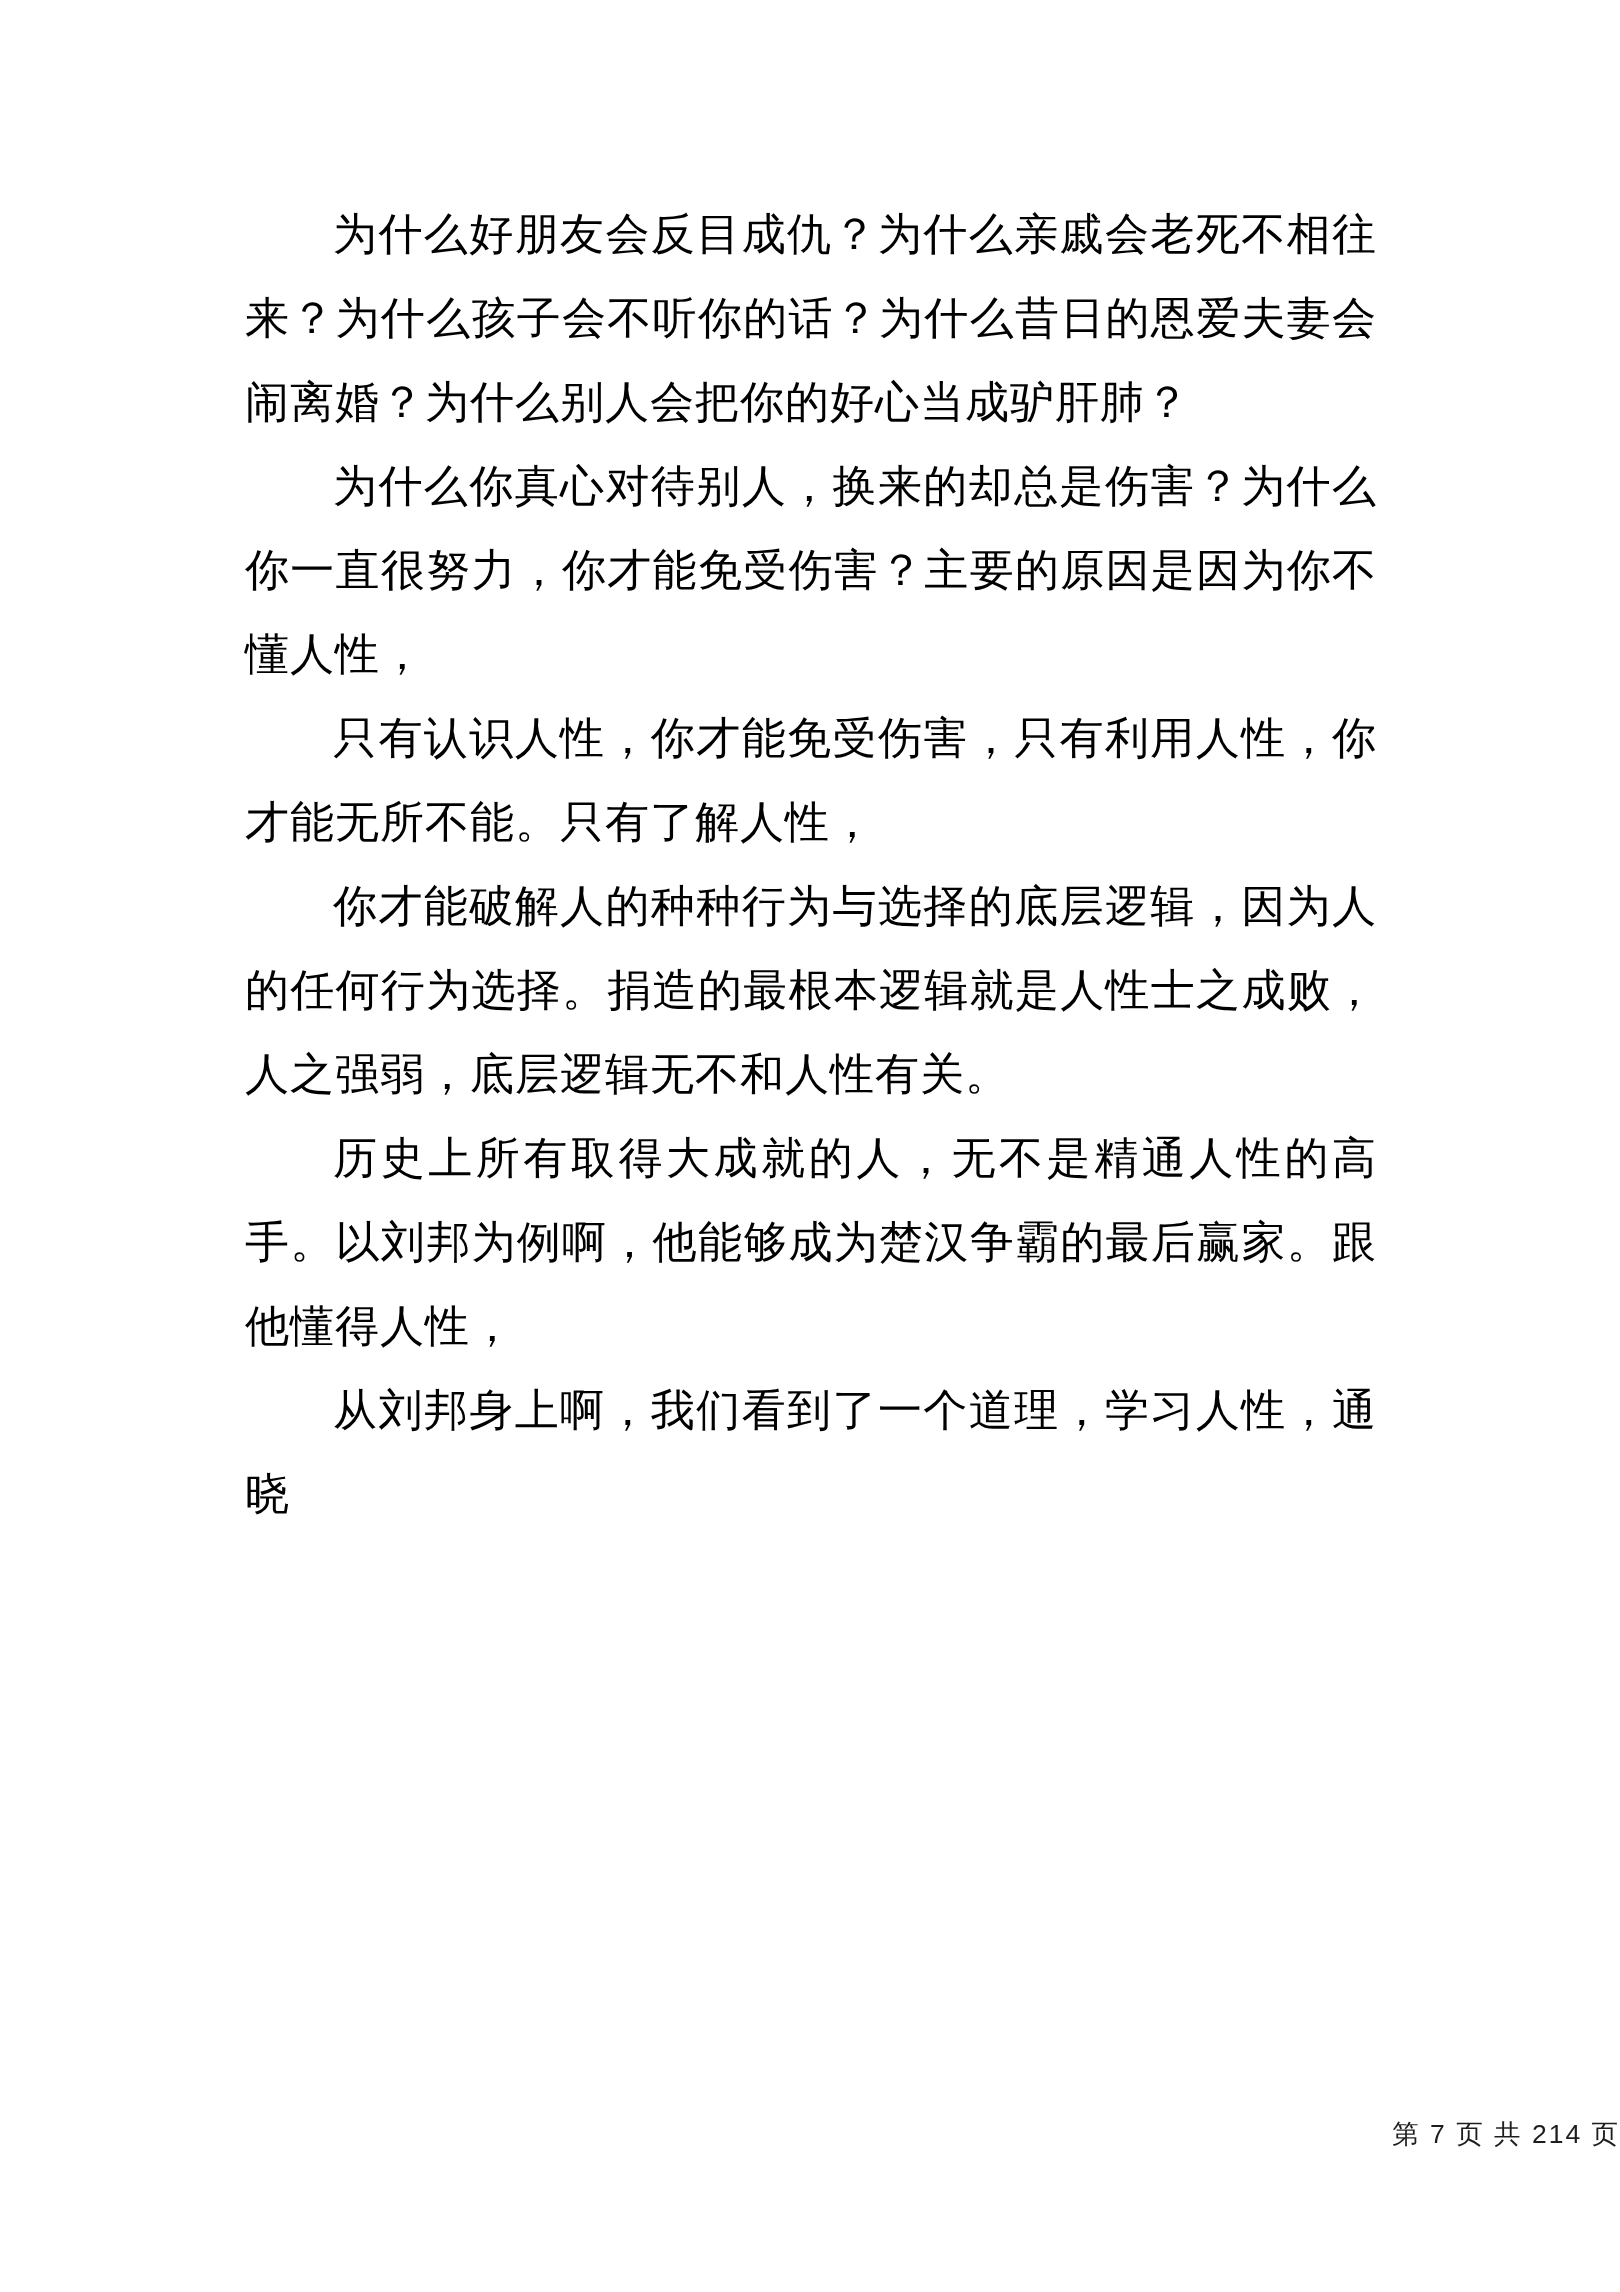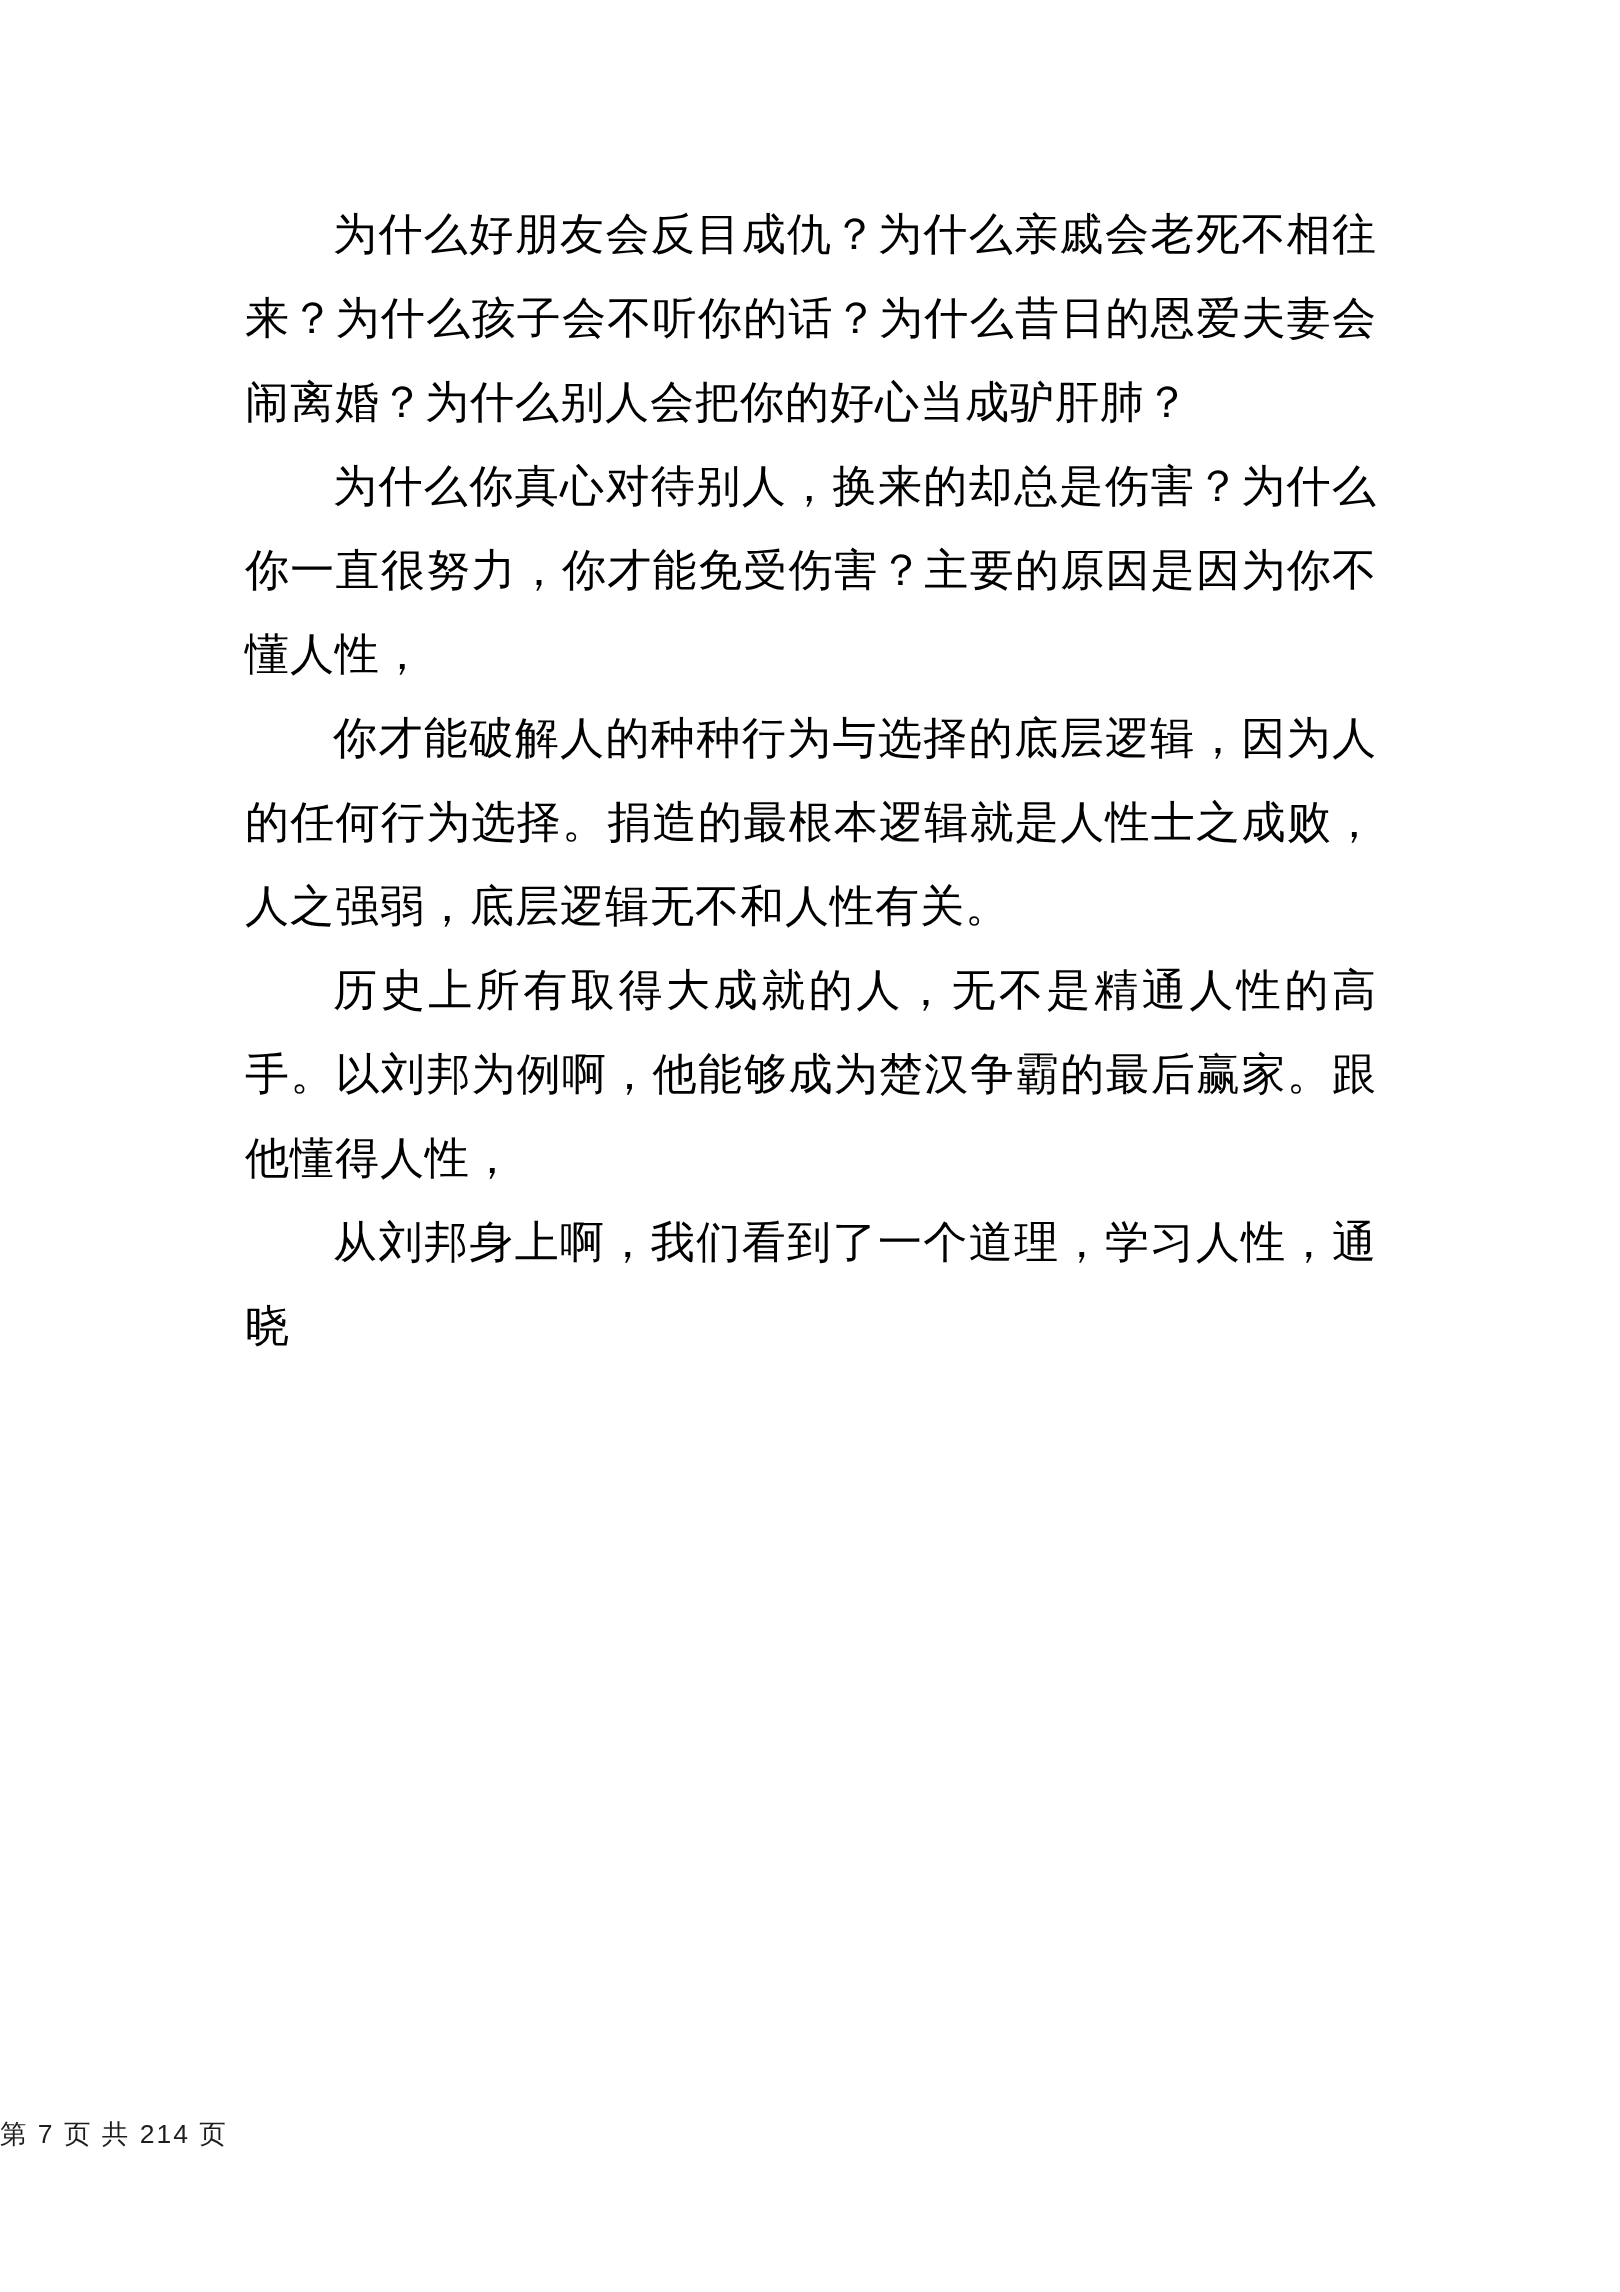--- a/index.html
+++ b/index.html
@@ -36,35 +36,36 @@
   .content p {
     text-indent: 2em;
     margin: 0;
   }
 
   .footer {
     position: absolute;
     left: 0;
     top: 2115px;
     width: 100%;
-    text-align: left;
+    text-align: right;
     font-size: 26.5px;
     line-height: 39px;
     color: #1d1d1d;
     letter-spacing: 2px;
   }
 </style>
 </head>
 <body>
 
 <div class="page">
 
   <div class="content">
     <p>为什么好朋友会反目成仇？为什么亲戚会老死不相往来？为什么孩子会不听你的话？为什么昔日的恩爱夫妻会闹离婚？为什么别人会把你的好心当成驴肝肺？</p>
     <p>为什么你真心对待别人，换来的却总是伤害？为什么你一直很努力，你才能免受伤害？主要的原因是因为你不懂人性，</p>
+    <p>只有认识人性，你才能免受伤害，只有利用人性，你才能无所不能。只有了解人性，</p>
     <p>你才能破解人的种种行为与选择的底层逻辑，因为人的任何行为选择。捐造的最根本逻辑就是人性士之成败，人之强弱，底层逻辑无不和人性有关。</p>
     <p>历史上所有取得大成就的人，无不是精通人性的高手。以刘邦为例啊，他能够成为楚汉争霸的最后赢家。跟他懂得人性，</p>
     <p>从刘邦身上啊，我们看到了一个道理，学习人性，通晓</p>
   </div>
 
   <div class="footer">
     <span>第 7 页 共 214 页</span>
   </div>
 
 </div>

